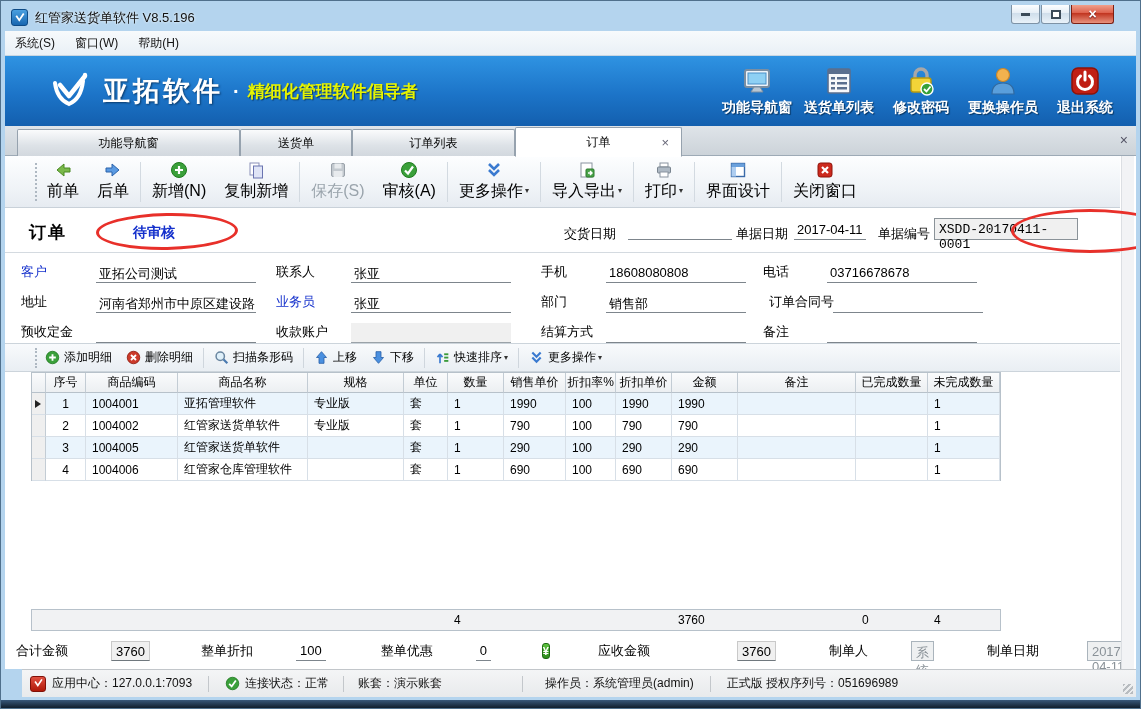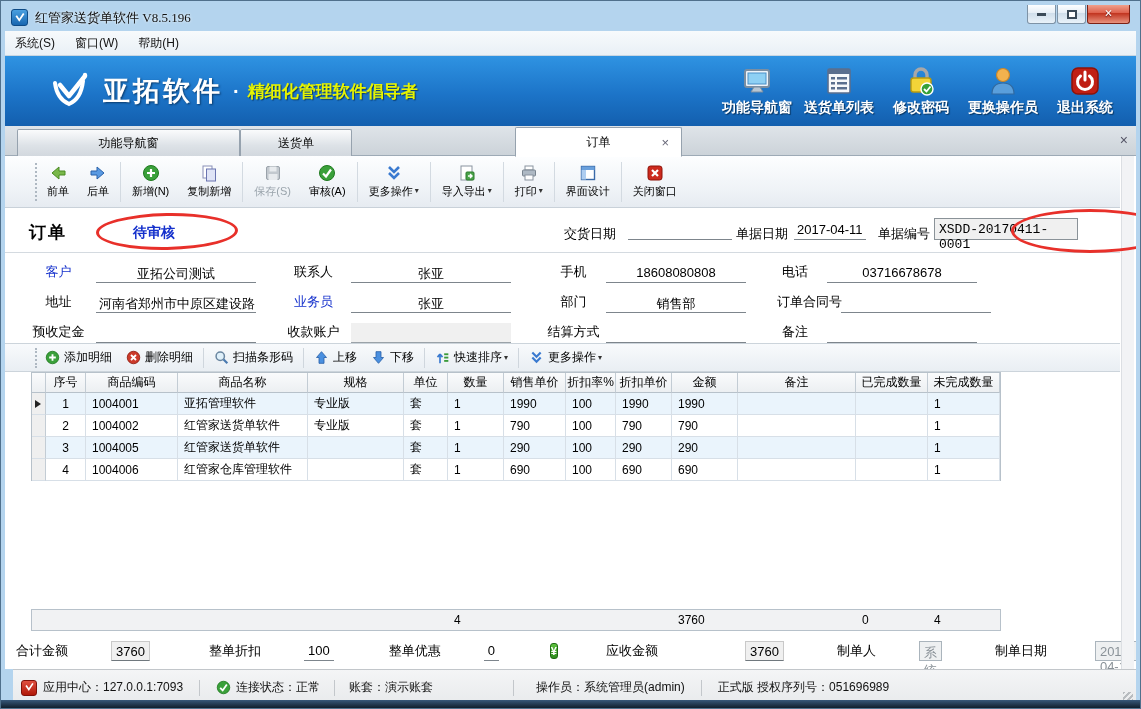--- a/index.html
+++ b/index.html
@@ -6,21 +6,21 @@
   html,body { width:1141px; height:709px; overflow:hidden; }
   body { font-family: "Liberation Sans", "DejaVu Sans", sans-serif; font-size:12px; color:#000; }
 
   .window { position:relative; width:1141px; height:709px;
     background:linear-gradient(#cde3f5,#a9cdе9); background-color:#b4d4ee;
     border:1px solid #50708c; }
   .window::after { content:""; position:absolute; left:0; right:0; bottom:0; height:8px;
     background:linear-gradient(#38587a,#101e2c); }
 
   
-  .titlebar { position:absolute; top:3px; left:4px; right:4px; height:27px; display:flex; align-items:center;font-family:Liberation Serif, serif; }
+  .titlebar { position:absolute; top:3px; left:4px; right:20px; height:27px; display:flex; align-items:center; }
   .app-ico { width:17px; height:17px; margin-left:6px; border-radius:3px;
     background:linear-gradient(#4aa0e0,#1866b0); border:1px solid #0d4a86;
     display:flex; align-items:center; justify-content:center; }
   .app-ico svg { width:12px; height:12px; }
   .win-title { margin-left:7px; font-size:13px; color:#111; text-shadow:0 0 3px #fff; }
   .win-btns { margin-left:auto; display:flex; margin-right:6px; margin-bottom:6px; }
   .wbtn { width:29px; height:19px; border:1px solid #7e93a6; border-top:none; display:flex; align-items:center; justify-content:center;
     background:linear-gradient(#fdfeff,#e5eef6 45%,#cfdeeb 46%,#e9f2f9); border-radius:0 0 3px 3px; margin-left:1px; cursor:default; }
   .wbtn.close { width:43px; background:linear-gradient(#f0a08c,#dd5f4b 45%,#c13520 46%,#e8927e); border-color:#7c2014; }
   .g-min { width:9px; height:3px; background:#3a4a58; }
@@ -58,41 +58,41 @@
   
   .content { position:absolute; top:155px; left:4px; right:4px; height:513px; background:#fff; overflow:hidden; }
   .vscroll { position:absolute; right:2px; top:0; bottom:0; width:13px; background:#f2f3f5; border-left:1px solid #dcdfe3; }
 
   
   .toolbar { position:absolute; left:0; top:0; right:16px; height:52px;
     background:linear-gradient(#fdfeff,#eef2f6 70%,#e6ebf1); border-bottom:1px solid #c9d1d9; display:flex; align-items:center; }
   .grip { width:3px; height:38px; margin-left:30px; border-left:2px dotted #aeb8c2; }
   .tbtn { display:flex; flex-direction:column; align-items:center; justify-content:center; padding:0 9px; height:46px; cursor:pointer; }
   .tbtn .tico { width:18px; height:18px; }
-  .tbtn .tlbl { margin-top:2px; font-size:11px; white-space:nowrap; }
+  .tbtn .tlbl { margin-top:2px; font-size:16px; white-space:nowrap; }
   .tbtn.disabled { cursor:default; }
   .tbtn.disabled .tlbl { color:#9aa4ac; }
   .tsep { width:1px; height:40px; background:#d3dae1; margin:0 2px; }
   .caret { font-size:8px; color:#333; margin-left:2px; }
   .tbtn-caret-row { display:flex; align-items:center; }
 
   
   .title-row { position:absolute; left:0; top:52px; right:16px; height:45px; border-bottom:1px solid #d4dae0; }
   .doc-type { position:absolute; left:24px; top:13px; font-size:17px; font-weight:bold; letter-spacing:2px; }
   .doc-status { position:absolute; left:128px; top:16px; font-size:14px; font-weight:bold; color:#1430cc; }
   .tr-lbl { position:absolute; top:17px; font-size:13px; }
   .tr-field { position:absolute; top:12px; height:20px; border-bottom:1px solid #7d858c; font-size:13px; padding:2px 3px 0; }
   .docno-box { position:absolute; top:10px; height:22px; background:#f0f0f0; border:1px solid #8a9298;
     font-size:13px; padding:3px 4px 0; font-family:"Liberation Mono","DejaVu Sans Mono",monospace; }
 
   .red-ellipse { position:absolute; border:3px solid #e8302a; border-radius:50%; z-index:6; pointer-events:none; }
 
   
   .formarea { position:absolute; left:0; top:97px; right:16px; height:90px; }
-  .frow { display:flex; align-items:flex-end; height:30px;text-align:center; }
+  .frow { display:flex; align-items:flex-end; height:30px; }
   .flabel { font-size:13px; white-space:nowrap; padding-bottom:2px; }
   .flabel.link { color:#1430cc; cursor:pointer; }
   .ffield { height:20px; border-bottom:1px solid #7d858c; font-size:13px; padding:2px 3px 0; white-space:nowrap; overflow:hidden; cursor:text; }
   .ffield.gray { background:#f0f0f0; border-bottom-color:#9aa2a8; cursor:default; }
 
   
   .detailbar { position:absolute; left:0; top:187px; right:16px; height:29px;
     background:linear-gradient(#f8fafc,#e9eef3); border-top:1px solid #ccd4db; border-bottom:1px solid #ccd4db;
     display:flex; align-items:center; }
   .dgrip { width:3px; height:20px; margin-left:30px; border-left:2px dotted #aeb8c2; }
@@ -119,21 +119,21 @@
   
   .footerbar { position:absolute; left:0; top:479px; right:16px; height:32px; display:flex; align-items:center;gap:43px; }
   .flbl2 { font-size:13px; white-space:nowrap; }
   .fbox { height:20px; background:#f0f0f0; border:1px solid #c9c9c9; border-bottom:1px solid #70787e; font-size:13px; padding:2px 4px 0; }
   .fuline { height:20px; border-bottom:1px solid #7d858c; font-size:13px; padding:2px 4px 0; cursor:text; }
   .fro { height:20px; background:#eef0f1; border:1px solid #aab4bc; color:#8a9298; font-size:13px; padding:2px 4px 0; }
   .yuan-ico { width:16px; height:16px; border-radius:3px; background:linear-gradient(#5ec23e,#2e8c1e); border:1px solid #1e6c12;
     color:#fff; font-size:11px; font-weight:bold; display:flex; align-items:center; justify-content:center; }
 
   
-  .statusbar { position:absolute; left:12px; right:4px; top:668px; height:36px; background:linear-gradient(#f4f5f6,#e8eaec);
+  .statusbar { position:absolute; left:21px; right:4px; top:668px; height:28px; background:linear-gradient(#f4f5f6,#e8eaec);
     border-top:1px solid #c2c6ca; display:flex; align-items:center; font-size:12px; }
   .sico { width:16px; height:16px; border-radius:3px; margin-left:8px; background:linear-gradient(#e05040,#b01808); border:1px solid #801008;
     display:flex; align-items:center; justify-content:center; }
   .sico svg { width:11px; height:11px; }
   .ssep { width:1px; height:16px; background:#c3c7cb; }
   .stext { white-space:nowrap; color:#111; }
   .sgrip { position:absolute; right:3px; bottom:3px; width:10px; height:10px;
     background:repeating-linear-gradient(135deg,#b8bcc0 0 2px,transparent 2px 4px); }
 </style>
 </head>
@@ -227,20 +227,23 @@
     </div>
   </div>
 
   <div class="tabstrip">
     <div class="tab" style="left:12px; width:223px;">
       <span>功能导航窗</span>
     </div>
     <div class="tab" style="left:235px; width:112px;">
       <span>送货单</span>
     </div>
+    <div class="tab" style="left:347px; width:163px;">
+      <span>订单列表</span>
+    </div>
     <div class="tab active" style="left:510px; width:167px;">
       <span>订单</span>
       <span class="tab-close">×</span>
     </div>
     <span class="strip-close">×</span>
   </div>
 
   <div class="content">
 
     <div class="toolbar">
@@ -367,21 +370,21 @@
         <span class="flabel" style="margin-left:17px; width:64px;">电话</span>
         <span class="ffield" style="width:150px;">03716678678</span>
       </div>
       <div class="frow">
         <span class="flabel" style="margin-left:16px; width:75px;">地址</span>
         <span class="ffield" style="width:160px;">河南省郑州市中原区建设路</span>
         <span class="flabel link" style="margin-left:20px; width:75px;">业务员</span>
         <span class="ffield" style="width:160px;">张亚</span>
         <span class="flabel" style="margin-left:30px; width:65px;">部门</span>
         <span class="ffield" style="width:140px;">销售部</span>
-        <span class="flabel" style="margin-left:31px; width:64px;">订单合同号</span>
+        <span class="flabel" style="margin-left:23px; width:64px;">订单合同号</span>
         <span class="ffield" style="width:150px;"></span>
       </div>
       <div class="frow">
         <span class="flabel" style="margin-left:16px; width:75px;">预收定金</span>
         <span class="ffield" style="width:160px;"></span>
         <span class="flabel" style="margin-left:20px; width:75px;">收款账户</span>
         <span class="ffield gray" style="width:160px;"></span>
         <span class="flabel" style="margin-left:30px; width:65px;">结算方式</span>
         <span class="ffield" style="width:140px;"></span>
         <span class="flabel" style="margin-left:17px; width:64px;">备注</span>
@@ -548,21 +551,21 @@
         <div class="sm"></div>
       <div class="sm">3760</div>
       <div class="sm"></div>
       <div class="sm">0</div>
       <div class="sm">4</div>
     </div>
 
     <div class="footerbar">
       <span class="flbl2" style="margin-left:11px; width:60px;">合计金额</span>
       <span class="fbox" style="width:92px;">3760</span>
-      <span class="flbl2" style="margin-left:16px; width:58px;">整单折扣</span>
+      <span class="flbl2" style="margin-left:8px; width:58px;">整单折扣</span>
       <span class="fuline" style="width:74px;">100</span>
       <span class="flbl2" style="margin-left:12px; width:58px;">整单优惠</span>
       <span class="fuline" style="width:70px;">0</span>
       <span class="yuan-ico" style="margin-left:8px;">¥</span>
       <span class="flbl2" style="margin-left:5px; width:54px;">应收金额</span>
       <span class="fbox" style="margin-left:44px; width:84px;">3760</span>
       <span class="flbl2" style="margin-left:10px; width:44px;">制单人</span>
       <span class="fro" style="width:74px;">系统管理员</span>
       <span class="flbl2" style="margin-left:10px; width:56px;">制单日期</span>
       <span class="fro" style="margin-left:5px; width:92px;">2017-04-11</span>

